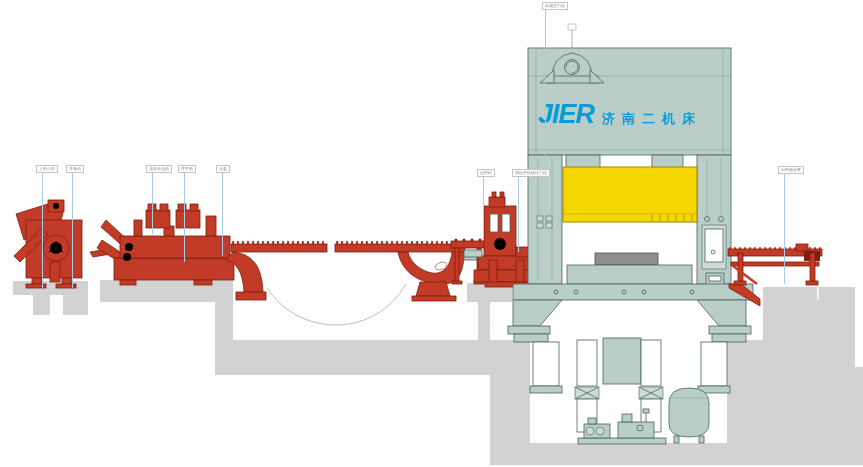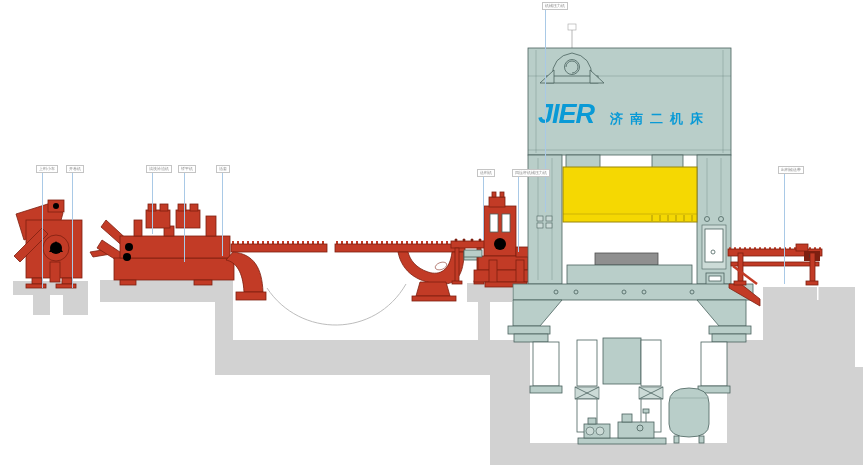--- a/index.html
+++ b/index.html
@@ -16,21 +16,21 @@
   .slab{fill:var(--slab,#8f8f8f);stroke:#4f4f4f;stroke-width:.8;}
   .yellow{fill:var(--yellow,#f5d802);stroke:var(--yellowD,#98850a);stroke-width:1;}
   .tline{stroke:var(--tealD,#4a625e);stroke-width:.5;fill:none;opacity:.5;}
   .dline{stroke:var(--tealD,#4a625e);stroke-width:.8;fill:none;}
   .yline{stroke:var(--yellowD,#98850a);stroke-width:.8;fill:none;}
   .loop{stroke:var(--loop,#bdbdbd);stroke-width:1;fill:none;}
   .ant{stroke:#a5a5a5;stroke-width:.8;fill:none;}
   
   #logo{position:absolute;left:538px;top:99px;white-space:nowrap;color:var(--logo,#0a9ad6);}
   #logo .latin{font-style:italic;font-weight:bold;font-size:27px;letter-spacing:-1px;}
-  #logo .cn{font-weight:bold;font-size:13px;letter-spacing:7px;margin-left:16px;}
+  #logo .cn{font-weight:bold;font-size:13px;letter-spacing:7px;margin-left:8px;}
   
   .callout-box{position:absolute;background:#fff;border:0.5px solid var(--lblB,#c4c4c4);
     color:var(--lblT,#8a8a8a);font-size:4px;line-height:6px;padding:0 2px;white-space:nowrap;z-index:3;}
   .leader{position:absolute;width:1px;background:var(--leader,#a9c9e6);z-index:2;}
 </style>
 </head>
 <body>
 
 <div id="stage">
 

